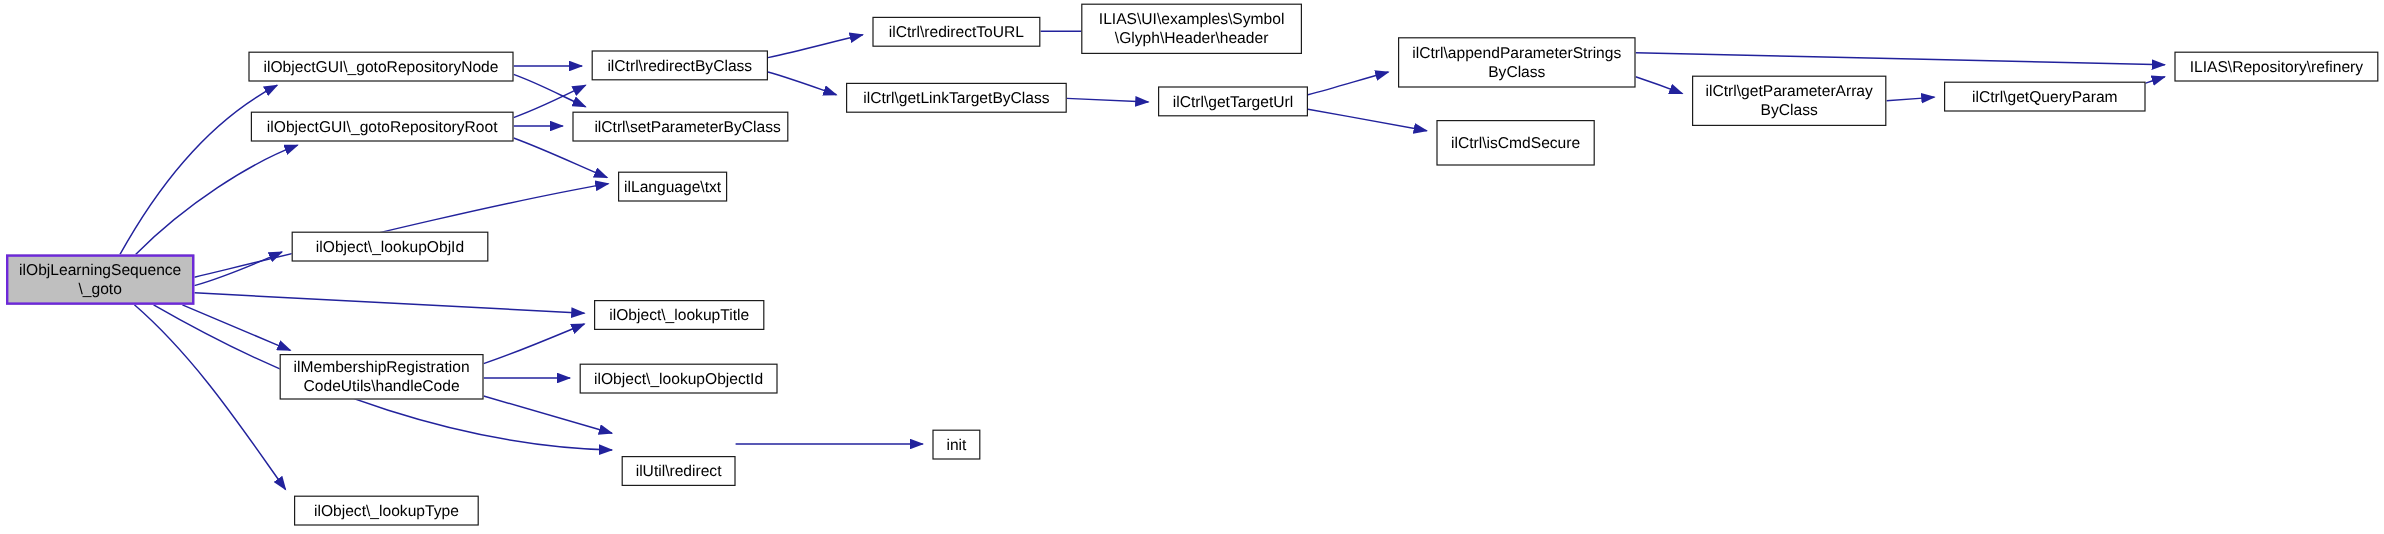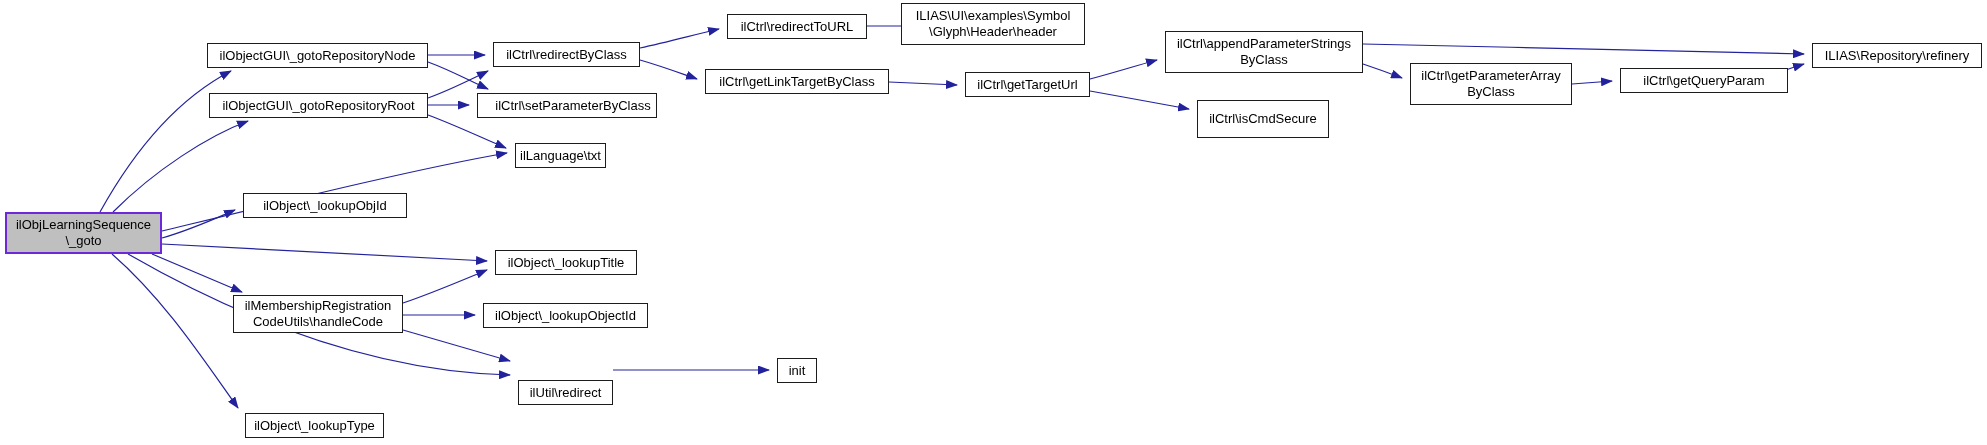--- a/index.html
+++ b/index.html
@@ -133,17 +133,17 @@
       </div>
       <div class="node" style="left: 483px; top: 303px; width: 165px; height: 25px;">
         <div class="node-line">ilObject\_lookupObjectId</div>
       </div>
       <div class="node" style="left: 518px; top: 357px; width: 95px; height: 25px; margin-top: 23px;">
         <div class="node-line">ilUtil\redirect</div>
       </div>
       <div class="node" style="left: 777px; top: 358px; width: 40px; height: 25px;">
         <div class="node-line">init</div>
       </div>
-      <div class="node" style="left: 245px; top: 413px; width: 139px; height: 25px;">
+      <div class="node" style="left: 245px; top: 413px; width: 154px; height: 25px;">
         <div class="node-line">ilObject\_lookupType</div>
       </div>
     </div>
 </div>
 
 </body></html>

